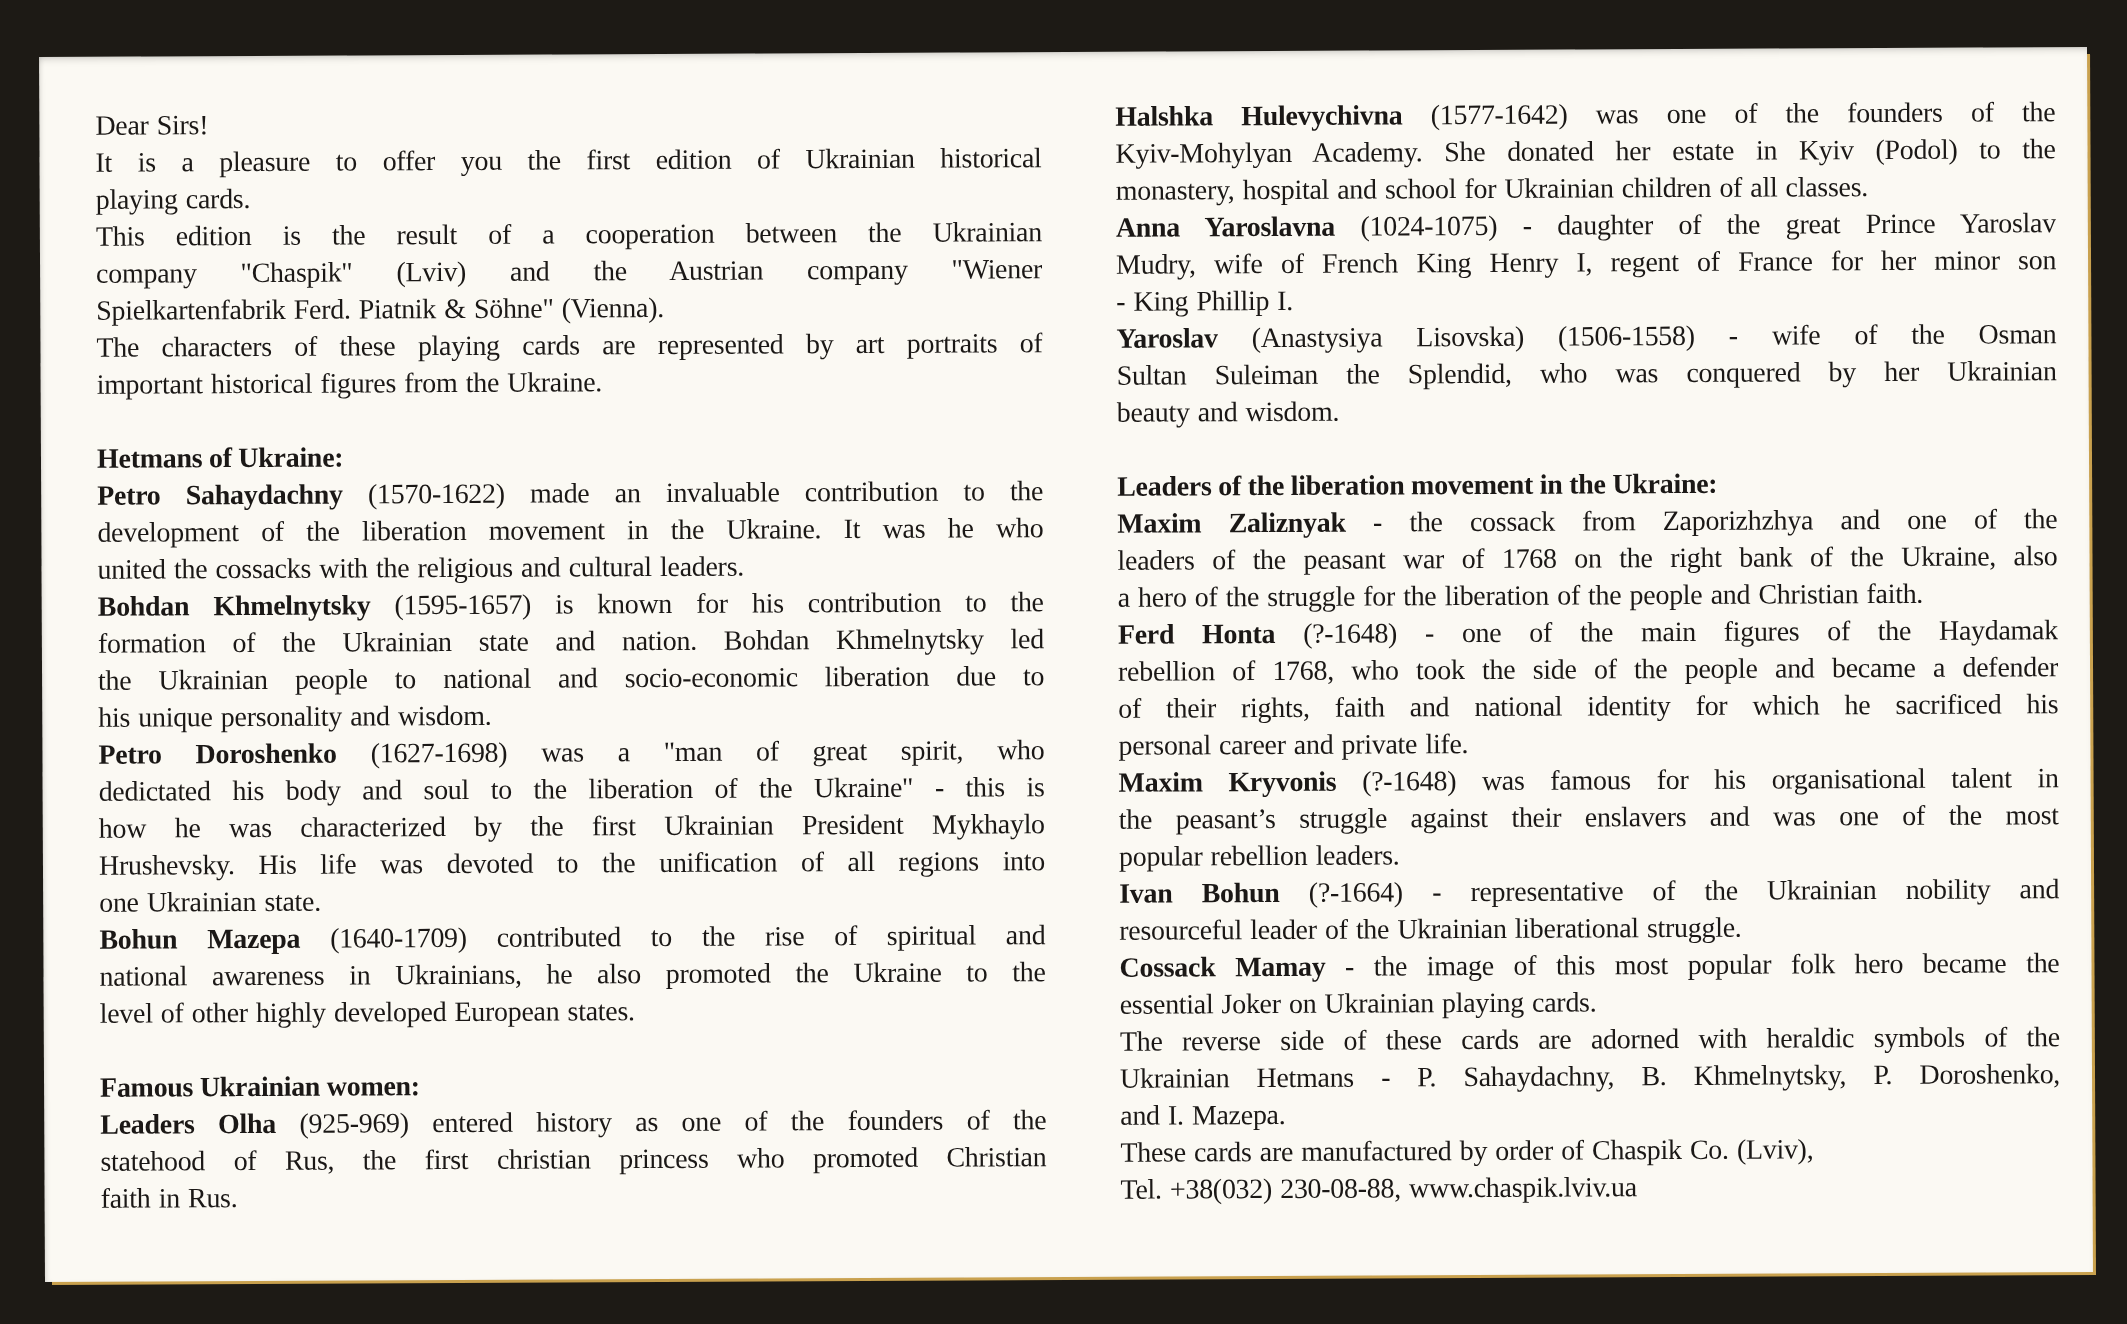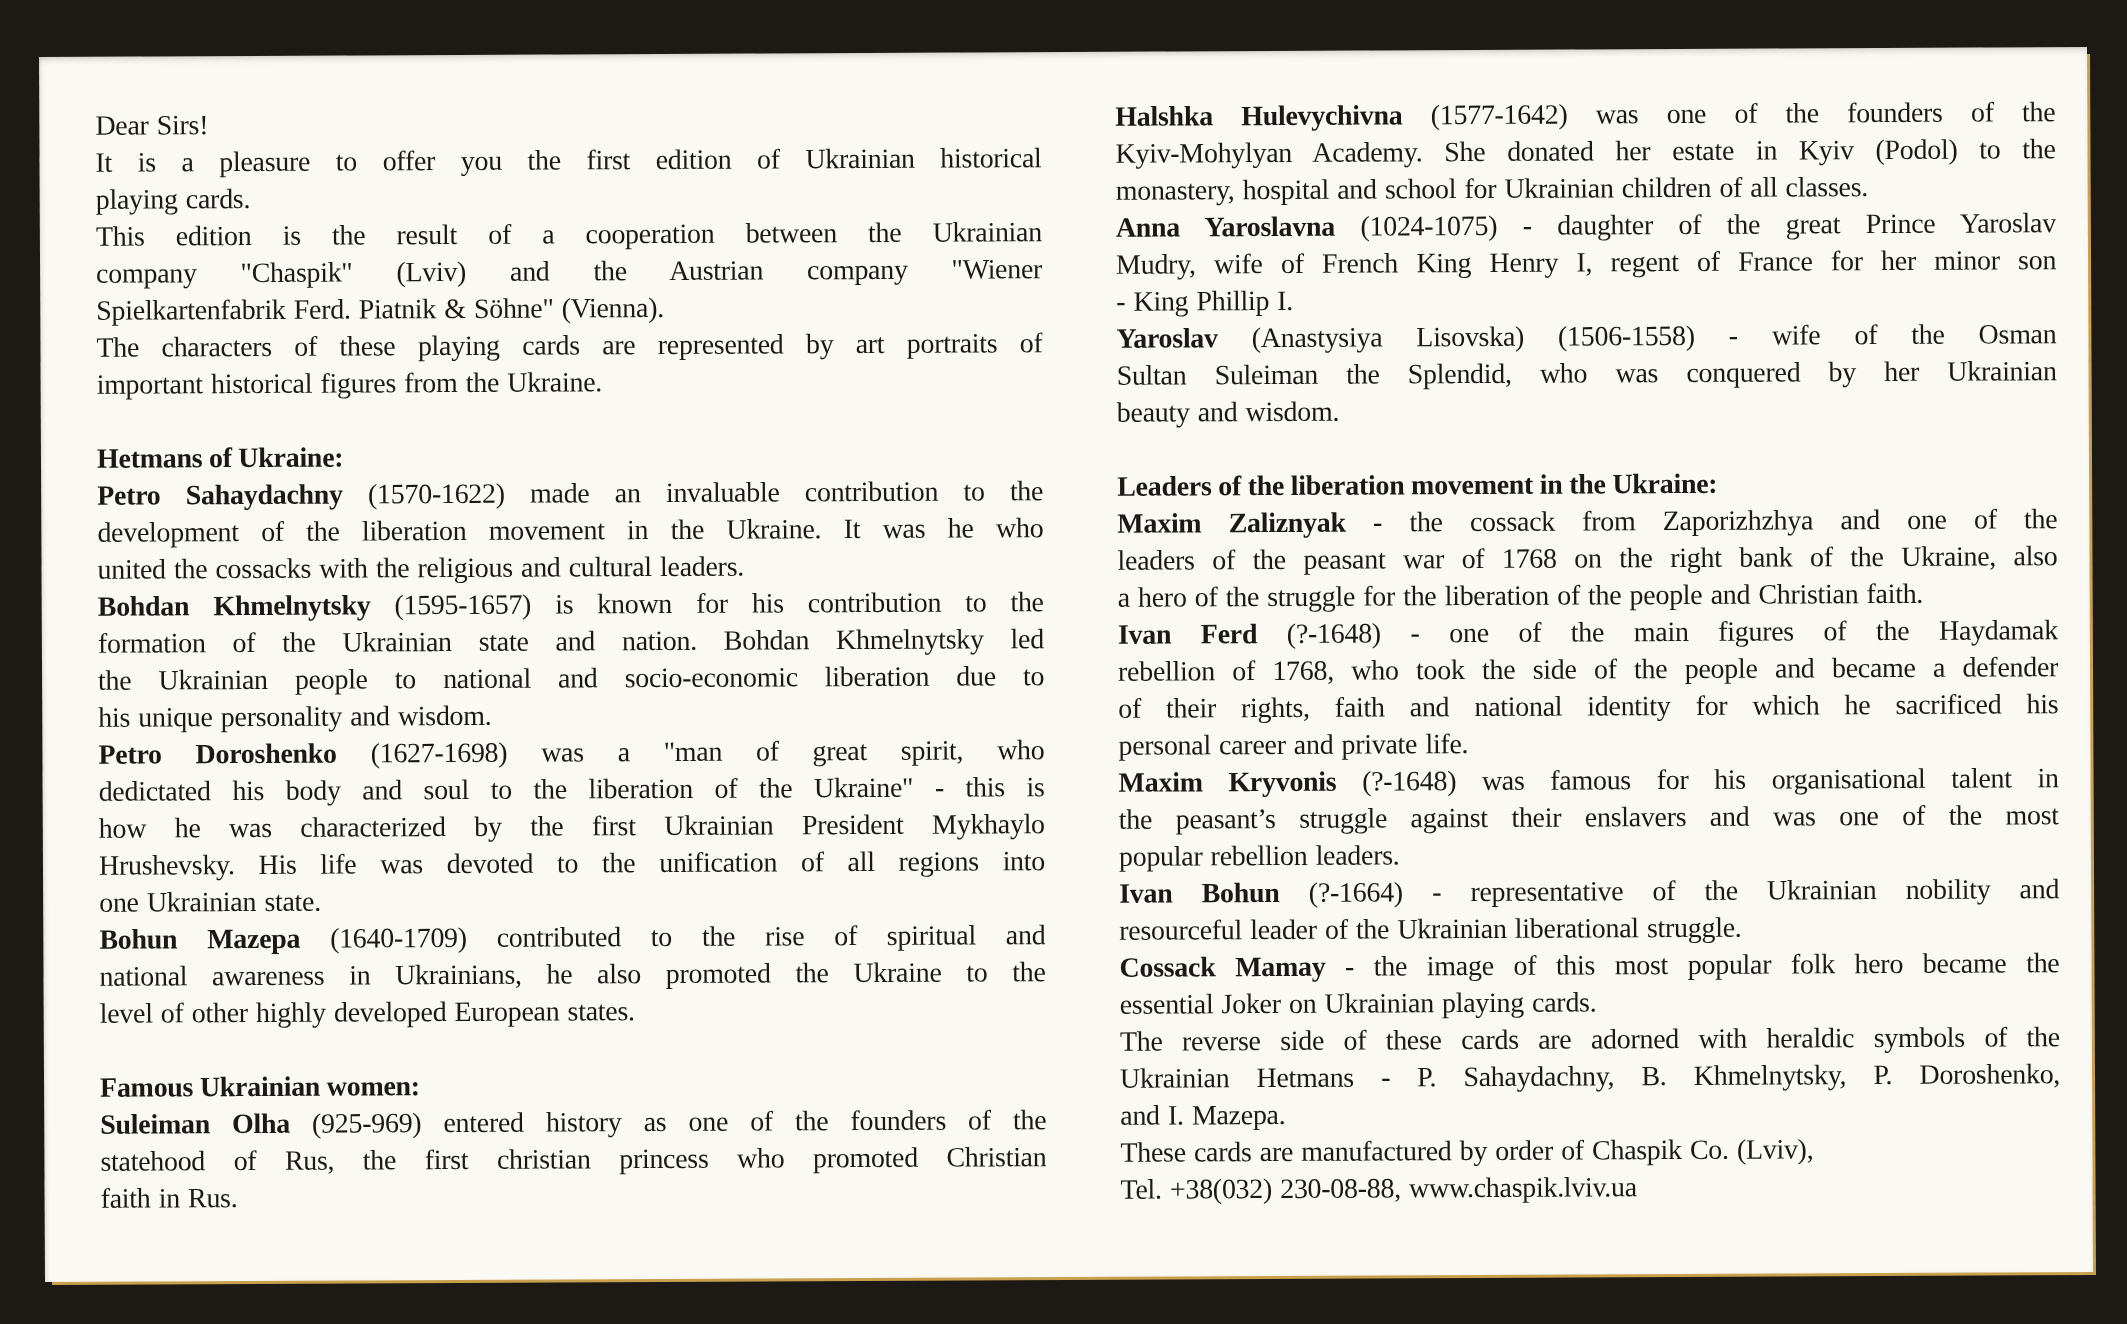--- a/index.html
+++ b/index.html
@@ -98,21 +98,21 @@
         <div class="ln last">one Ukrainian state.</div>
       </div>
       <div class="para">
         <div class="ln"><b>Bohun Mazepa</b> (1640-1709) contributed to the rise of spiritual and</div>
         <div class="ln">national awareness in Ukrainians, he also promoted the Ukraine to the</div>
         <div class="ln last">level of other highly developed European states.</div>
       </div>
       <div class="spacer"></div>
       <div class="heading">Famous Ukrainian women:</div>
       <div class="para">
-        <div class="ln"><b>Suleiman Olha</b> (925-969) entered history as one of the founders of the</div>
+        <div class="ln"><b>Leaders Olha</b> (925-969) entered history as one of the founders of the</div>
         <div class="ln">statehood of Rus, the first christian princess who promoted Christian</div>
         <div class="ln last">faith in Rus.</div>
       </div>
     </div>
   <div class="col col-right">
       <div class="para">
         <div class="ln"><b>Halshka Hulevychivna</b> (1577-1642) was one of the founders of the</div>
         <div class="ln">Kyiv-Mohylyan Academy. She donated her estate in Kyiv (Podol) to the</div>
         <div class="ln last">monastery, hospital and school for Ukrainian children of all classes.</div>
       </div>
@@ -127,21 +127,21 @@
         <div class="ln last">beauty and wisdom.</div>
       </div>
       <div class="spacer"></div>
       <div class="heading">Leaders of the liberation movement in the Ukraine:</div>
       <div class="para">
         <div class="ln"><b>Maxim Zaliznyak</b> - the cossack from Zaporizhzhya and one of the</div>
         <div class="ln">leaders of the peasant war of 1768 on the right bank of the Ukraine, also</div>
         <div class="ln last">a hero of the struggle for the liberation of the people and Christian faith.</div>
       </div>
       <div class="para">
-        <div class="ln"><b>Ivan Ferd</b> (?-1648) - one of the main figures of the Haydamak</div>
+        <div class="ln"><b>Ferd Honta</b> (?-1648) - one of the main figures of the Haydamak</div>
         <div class="ln">rebellion of 1768, who took the side of the people and became a defender</div>
         <div class="ln">of their rights, faith and national identity for which he sacrificed his</div>
         <div class="ln last">personal career and private life.</div>
       </div>
       <div class="para">
         <div class="ln"><b>Maxim Kryvonis</b> (?-1648) was famous for his organisational talent in</div>
         <div class="ln">the peasant’s struggle against their enslavers and was one of the most</div>
         <div class="ln last">popular rebellion leaders.</div>
       </div>
       <div class="para">

